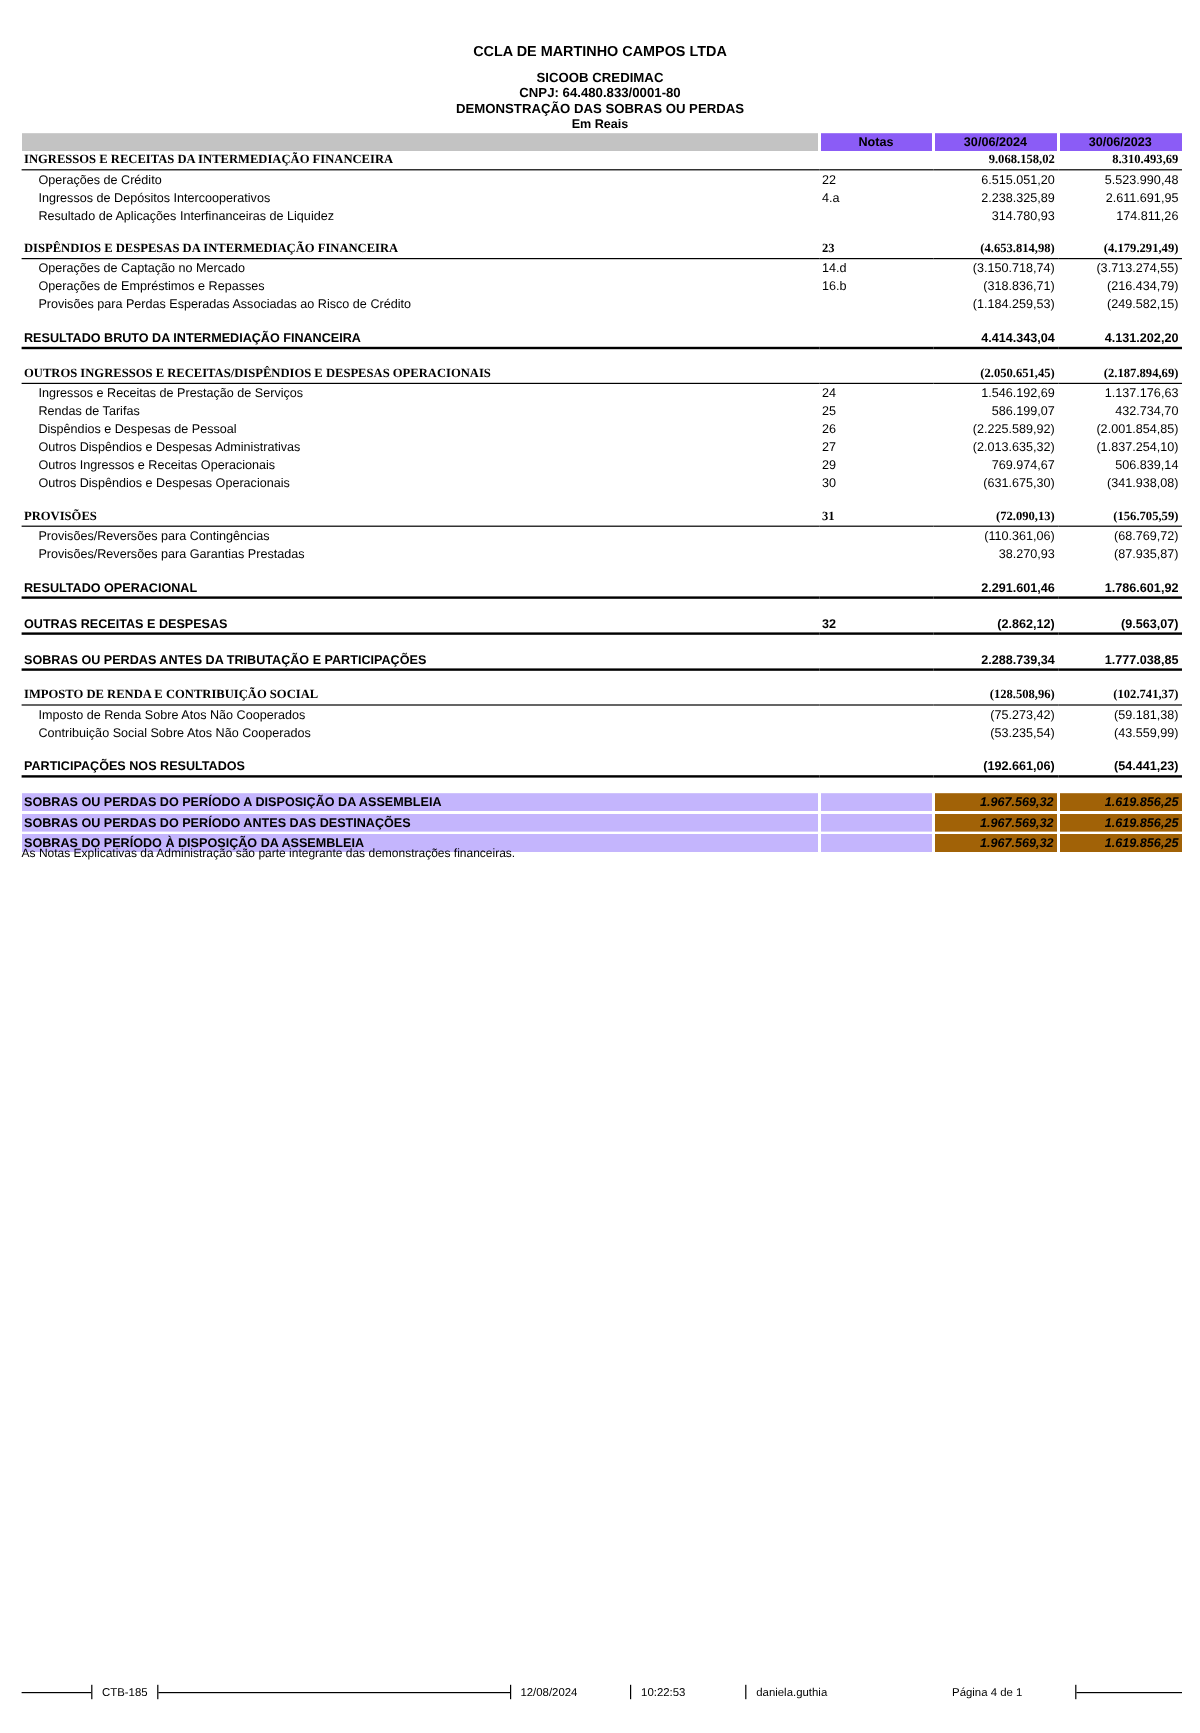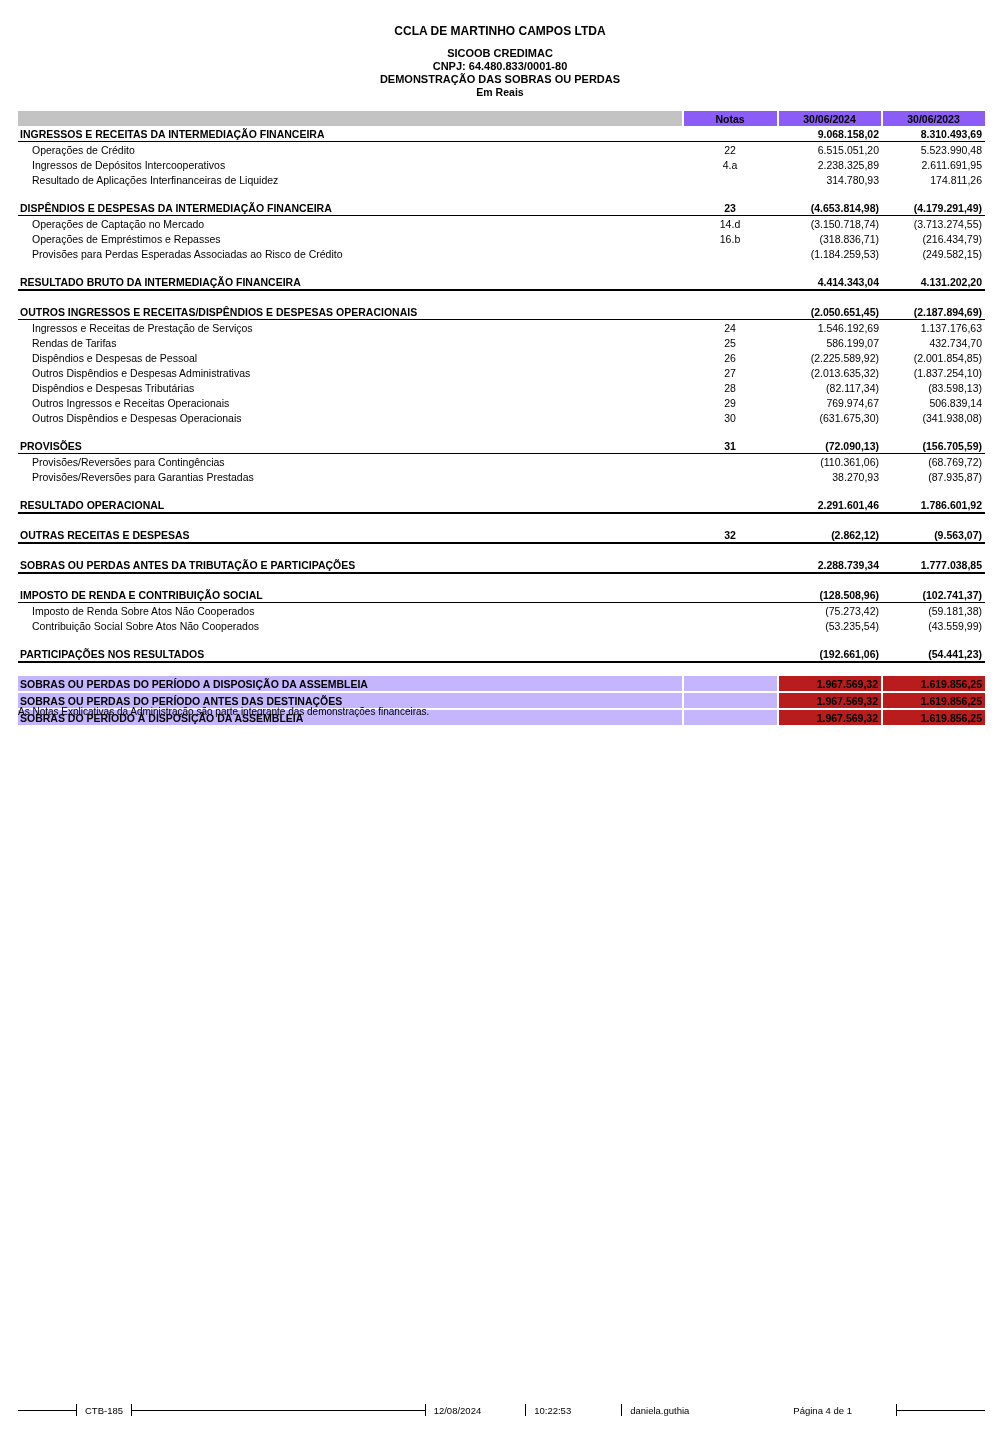--- a/index.html
+++ b/index.html
@@ -7,21 +7,21 @@
     position:relative;
     width:1000px;height:1444px;
     background:#ffffff;
     font-family:"Liberation Sans", sans-serif;
     color:#000;
     overflow:hidden;
   }
   
   .rpt-header{
     width:900px;
-    margin:4px auto;
+    margin:16px auto;
     padding-top:20px;
     text-align:center;
   }
   .rpt-company{font-size:12px;font-weight:bold;margin-bottom:9px;}
   .rpt-brand,.rpt-cnpj,.rpt-title{font-size:11px;font-weight:bold;line-height:13px;}
   .rpt-unit{font-size:10.5px;font-weight:bold;line-height:13px;}
   
   table.stmt{
     position:absolute;left:18px;top:111px;
     width:967px;
@@ -38,29 +38,29 @@
     vertical-align:middle;
     white-space:nowrap;overflow:hidden;
     font-weight:normal;
   }
   tr.head-row th{background:#8b5cf6;font-weight:bold;}
   tr.head-row th.c-label{background:#c3c3c3;}
   tr.head-row th.c-nota, tr.head-row th.c-v1, tr.head-row th.c-v2{
     text-align:center;border-left:2px solid #fff;
   }
   .c-label{text-align:left;}
-  .c-nota{text-align:center;}
+  .c-nota{}
   .c-v1,.c-v2{text-align:right;}
-  tr.r-section td{font-weight:bold;border-bottom:1.8px solid #000;}
+  tr.r-section td{font-weight:bold;border-bottom:1.8px solid #000;font-family:Liberation Serif, serif;}
   tr.r-total td{font-weight:bold;border-bottom:2.5px solid #000;}
   tr.r-item td.c-label{padding-left:14px;}
   tr.r-spacer td{height:13px;}
   tr.r-grey td{font-weight:bold;border-bottom:2px solid #fff;}
   tr.r-grey td.c-label, tr.r-grey td.c-nota{background:#c4b5fd;}
-  tr.r-grey td.c-v1, tr.r-grey td.c-v2{background:#b91c1c;}
+  tr.r-grey td.c-v1, tr.r-grey td.c-v2{background:#a16207;font-style:italic;}
   tr.r-grey td.c-nota, tr.r-grey td.c-v1, tr.r-grey td.c-v2{border-left:2px solid #fff;}
   
   .footnote{
     position:absolute;left:18px;top:706px;
     font-size:10px;
   }
   
   .pg-footer{
     position:absolute;left:18px;top:1402px;
     width:967px;height:16px;
@@ -193,26 +193,20 @@
           <td class="c-v1">(2.225.589,92)</td>
           <td class="c-v2">(2.001.854,85)</td>
         </tr>
         <tr class="r-item">
           <td class="c-label">Outros Dispêndios e Despesas Administrativas</td>
           <td class="c-nota">27</td>
           <td class="c-v1">(2.013.635,32)</td>
           <td class="c-v2">(1.837.254,10)</td>
         </tr>
         <tr class="r-item">
-          <td class="c-label">Dispêndios e Despesas Tributárias</td>
-          <td class="c-nota">28</td>
-          <td class="c-v1">(82.117,34)</td>
-          <td class="c-v2">(83.598,13)</td>
-        </tr>
-        <tr class="r-item">
           <td class="c-label">Outros Ingressos e Receitas Operacionais</td>
           <td class="c-nota">29</td>
           <td class="c-v1">769.974,67</td>
           <td class="c-v2">506.839,14</td>
         </tr>
         <tr class="r-item">
           <td class="c-label">Outros Dispêndios e Despesas Operacionais</td>
           <td class="c-nota">30</td>
           <td class="c-v1">(631.675,30)</td>
           <td class="c-v2">(341.938,08)</td>

